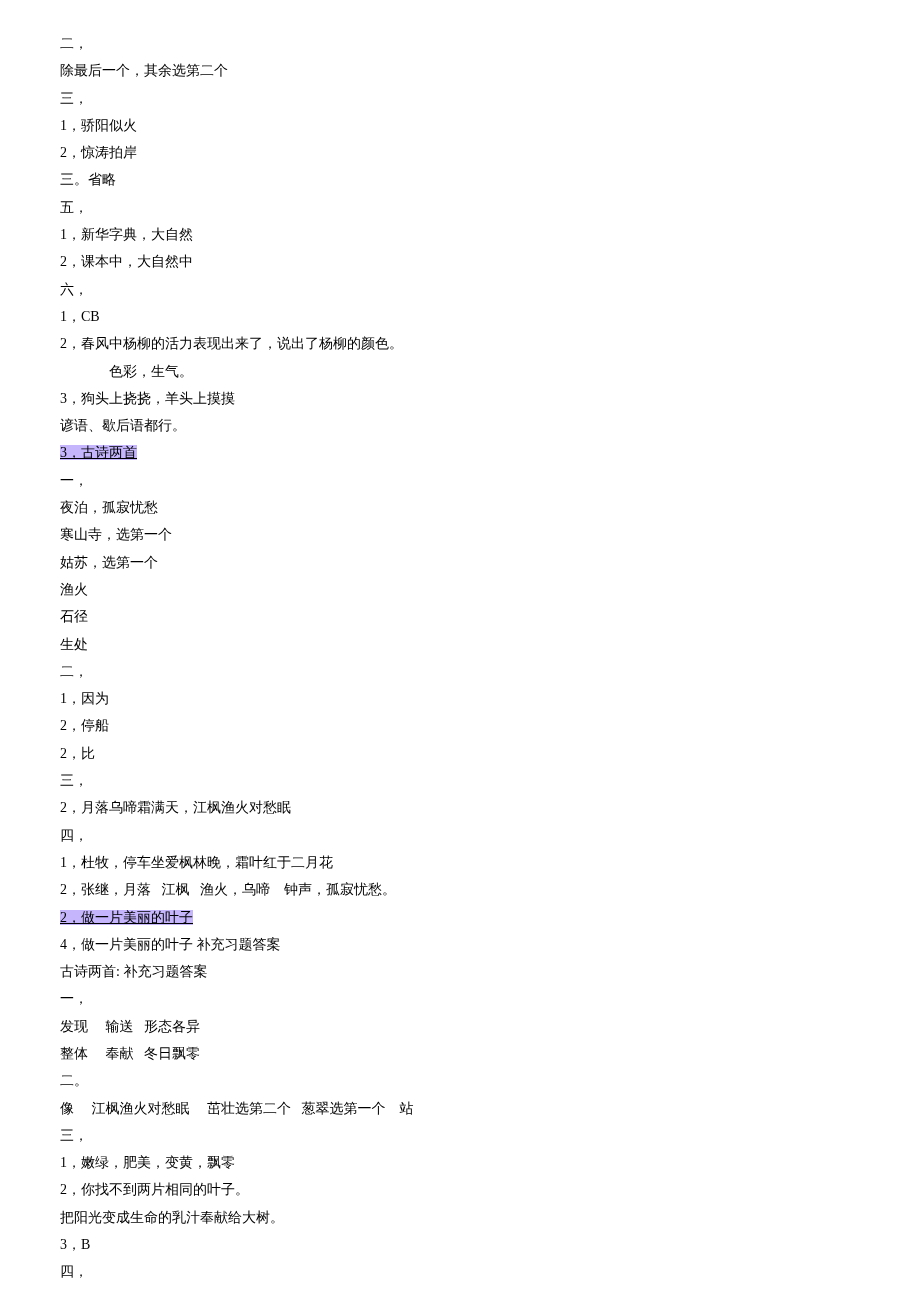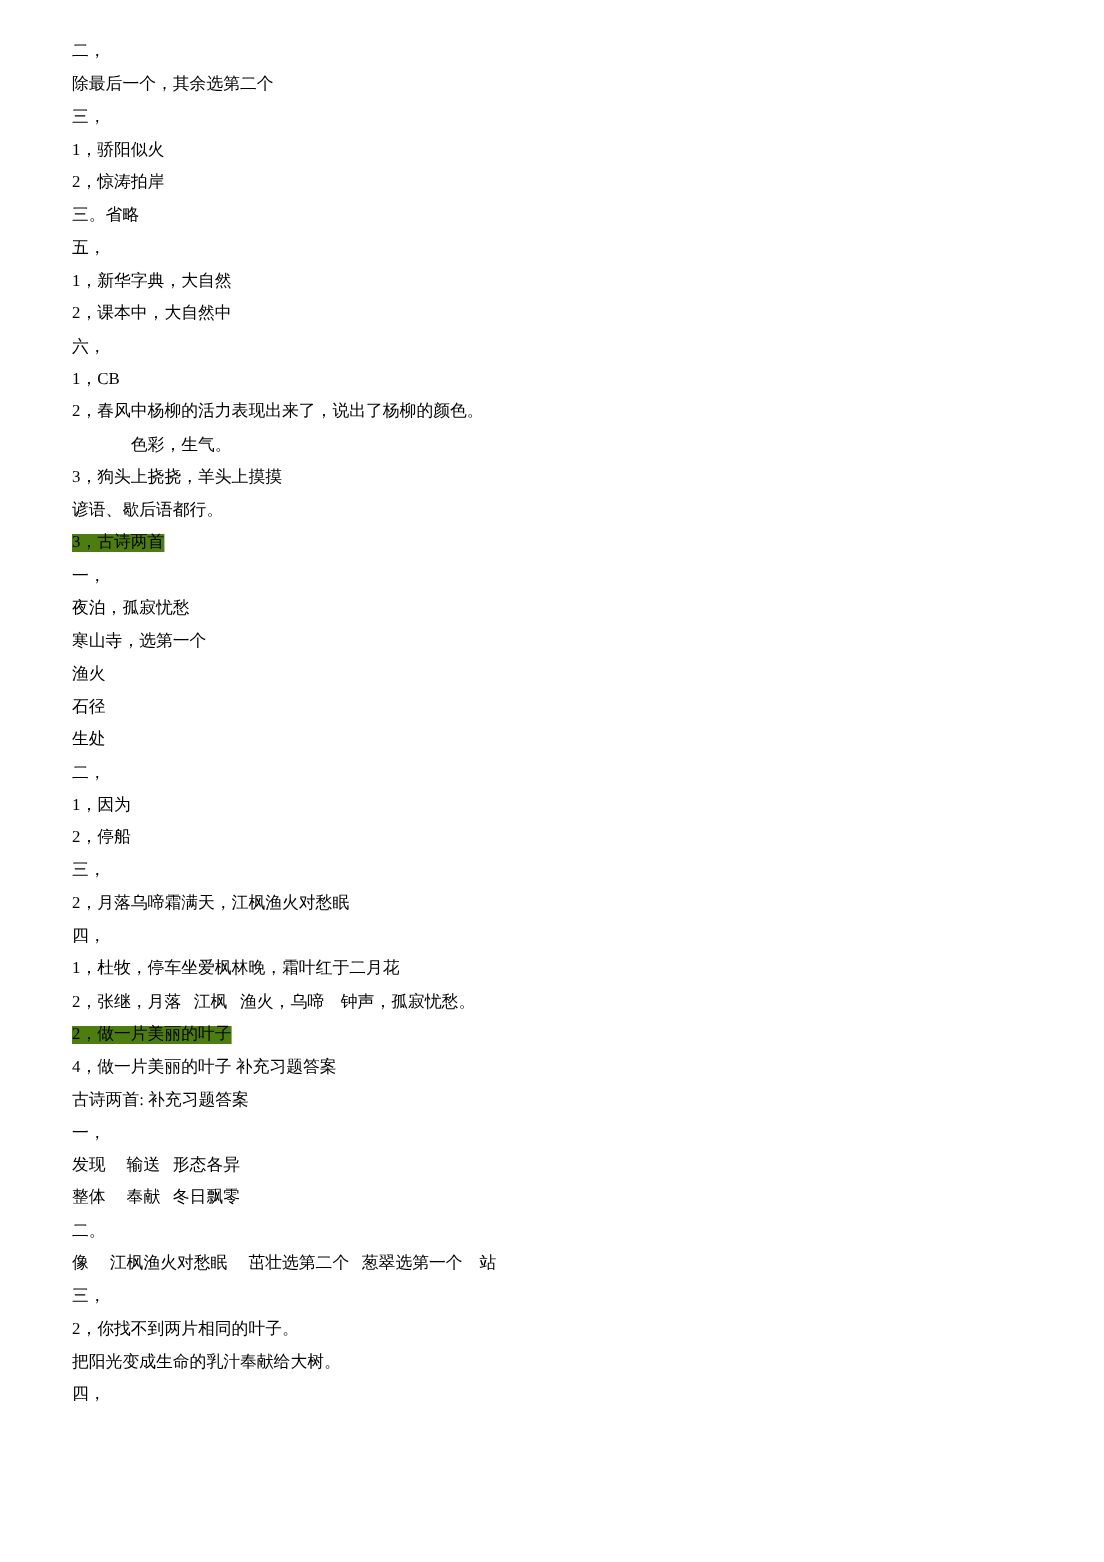--- a/index.html
+++ b/index.html
@@ -16,21 +16,22 @@
     min-height: 1302px;
     box-sizing: border-box;
     padding: 30px 60px 20px 60px;
     position: relative;
     background: #fff;
   }
   .line {
     white-space: pre;
   }
   .hl {
-    background: #4d7c0f;
+    background: #c4b5fd;
+    text-decoration: underline;
   }
   .indent1 {
     padding-left: 3.5em;
   }
 </style>
 </head>
 <body>
 
 <div class="page">
   <div id="content">
@@ -46,38 +47,42 @@
       <div class="line">六，</div>
       <div class="line">1，CB</div>
       <div class="line">2，春风中杨柳的活力表现出来了，说出了杨柳的颜色。</div>
       <div class="line indent1">色彩，生气。</div>
       <div class="line">3，狗头上挠挠，羊头上摸摸</div>
       <div class="line">谚语、歇后语都行。</div>
       <div class="line"><span class="hl">3，古诗两首</span></div>
       <div class="line">一，</div>
       <div class="line">夜泊，孤寂忧愁</div>
       <div class="line">寒山寺，选第一个</div>
+      <div class="line">姑苏，选第一个</div>
       <div class="line">渔火</div>
       <div class="line">石径</div>
       <div class="line">生处</div>
       <div class="line">二，</div>
       <div class="line">1，因为</div>
       <div class="line">2，停船</div>
+      <div class="line">2，比</div>
       <div class="line">三，</div>
       <div class="line">2，月落乌啼霜满天，江枫渔火对愁眠</div>
       <div class="line">四，</div>
       <div class="line">1，杜牧，停车坐爱枫林晚，霜叶红于二月花</div>
       <div class="line">2，张继，月落   江枫   渔火，乌啼    钟声，孤寂忧愁。</div>
       <div class="line"><span class="hl">2，做一片美丽的叶子</span></div>
       <div class="line">4，做一片美丽的叶子 补充习题答案</div>
       <div class="line">古诗两首: 补充习题答案</div>
       <div class="line">一，</div>
       <div class="line">发现     输送   形态各异</div>
       <div class="line">整体     奉献   冬日飘零</div>
       <div class="line">二。</div>
       <div class="line">像     江枫渔火对愁眠     茁壮选第二个   葱翠选第一个    站</div>
       <div class="line">三，</div>
+      <div class="line">1，嫩绿，肥美，变黄，飘零</div>
       <div class="line">2，你找不到两片相同的叶子。</div>
       <div class="line">把阳光变成生命的乳汁奉献给大树。</div>
+      <div class="line">3，B</div>
       <div class="line">四，</div>
     </div>
 
 </div>
 
 </body></html>

